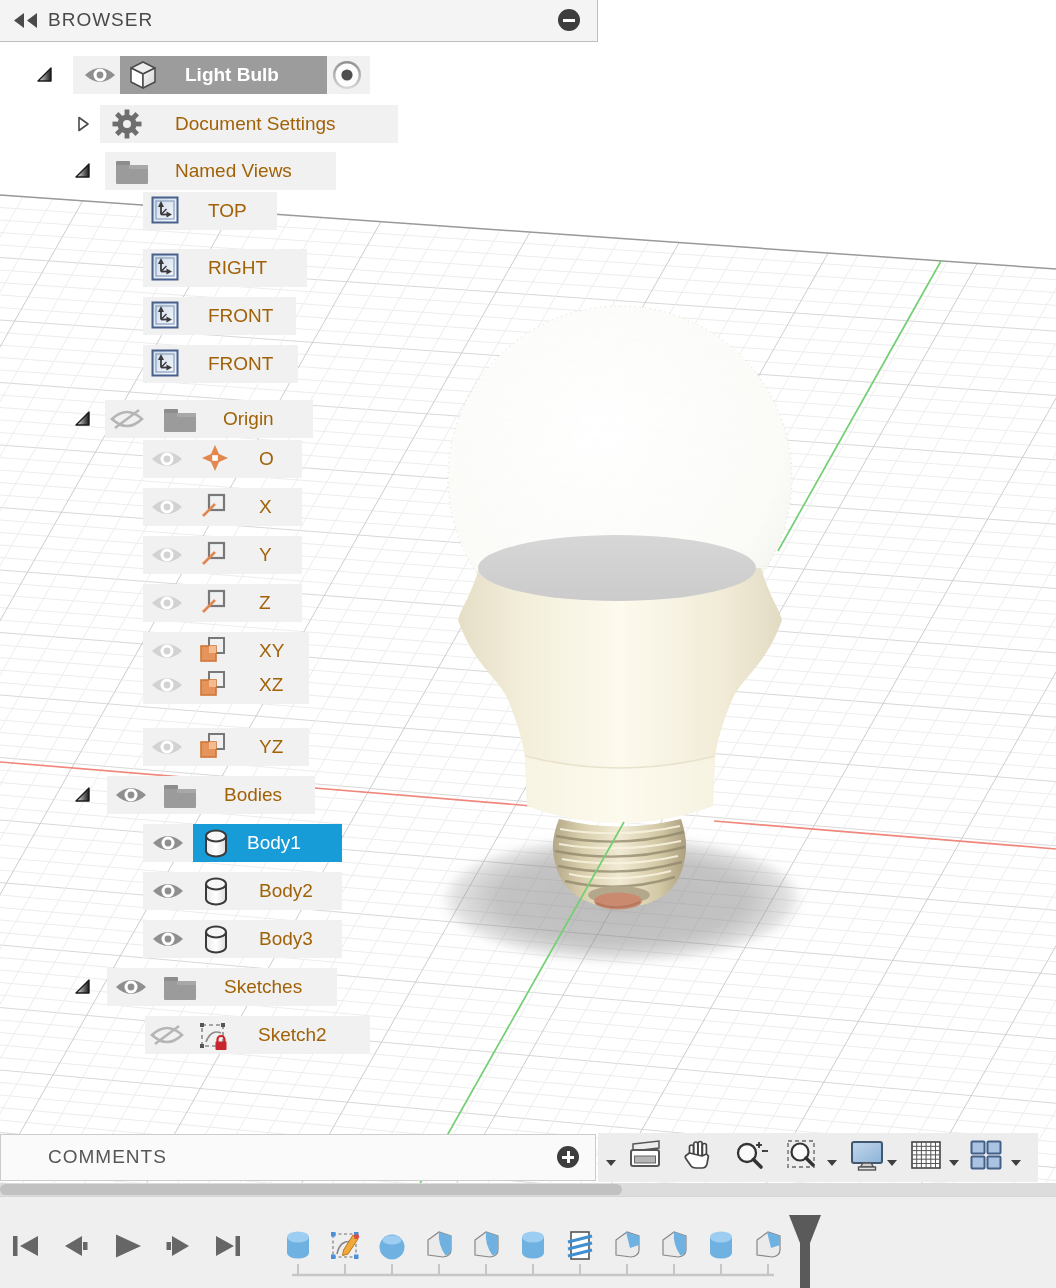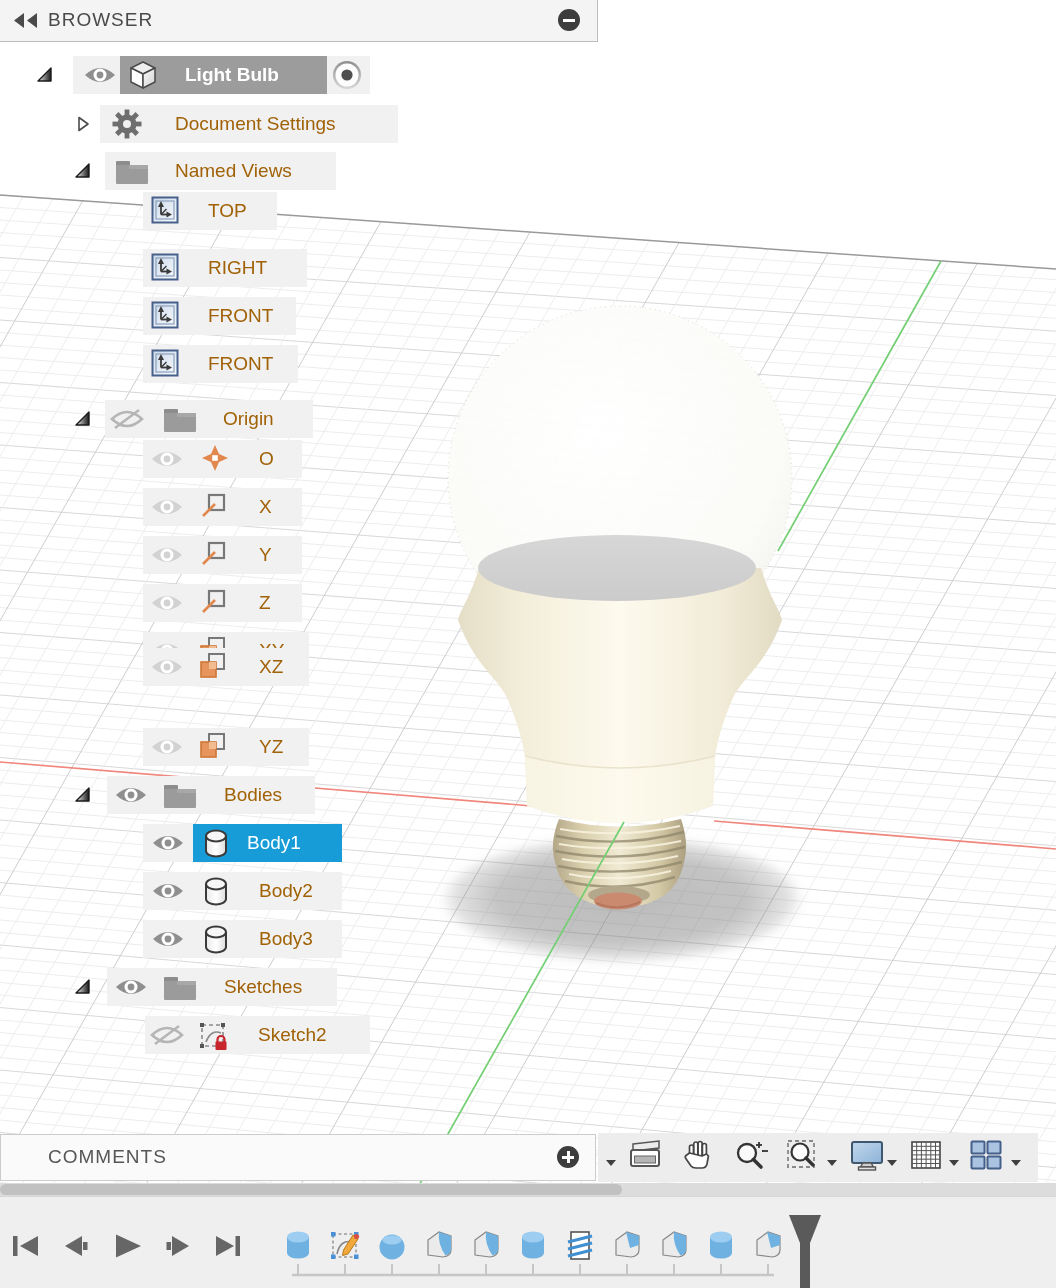--- a/index.html
+++ b/index.html
@@ -571,21 +571,21 @@
       </span>
       <span class="abs" style="left:199px;top:4px">
         <svg class="ticon" width="28" height="30" viewBox="0 0 28 30" style="top:0">
           <rect x="10" y="2" width="15" height="15" fill="none" stroke="#787878" stroke-width="2"></rect>
         <rect x="2" y="10" width="15" height="15" fill="#e6945c" stroke="#cf7636" stroke-width="1.6"></rect>
         <rect x="10" y="10" width="7" height="7" fill="#f2bb90"></rect>
         </svg>
       </span>
       <span class="tree-label " style="left:259px">XY</span>
     </div>
-    <div class="abs tree-row" style="top:648px">
+    <div class="abs tree-row" style="top:666px">
       <div class="row-bg" style="left:143px;width:166px"></div>
       <span class="abs" style="left:150px;top:8px">
         <svg class="ticon" width="34" height="22" viewBox="0 0 34 22" style="top:0">
           <path d="M2,11 Q17,-3 32,11 Q17,25 2,11 Z" fill="#d2d2d2"></path>
           <circle cx="17" cy="11" r="6.5" fill="#fff"></circle>
           <circle cx="17" cy="11" r="3.4" fill="#d2d2d2"></circle>
         </svg>
       </span>
       <span class="abs" style="left:199px;top:4px">
         <svg class="ticon" width="28" height="30" viewBox="0 0 28 30" style="top:0">

